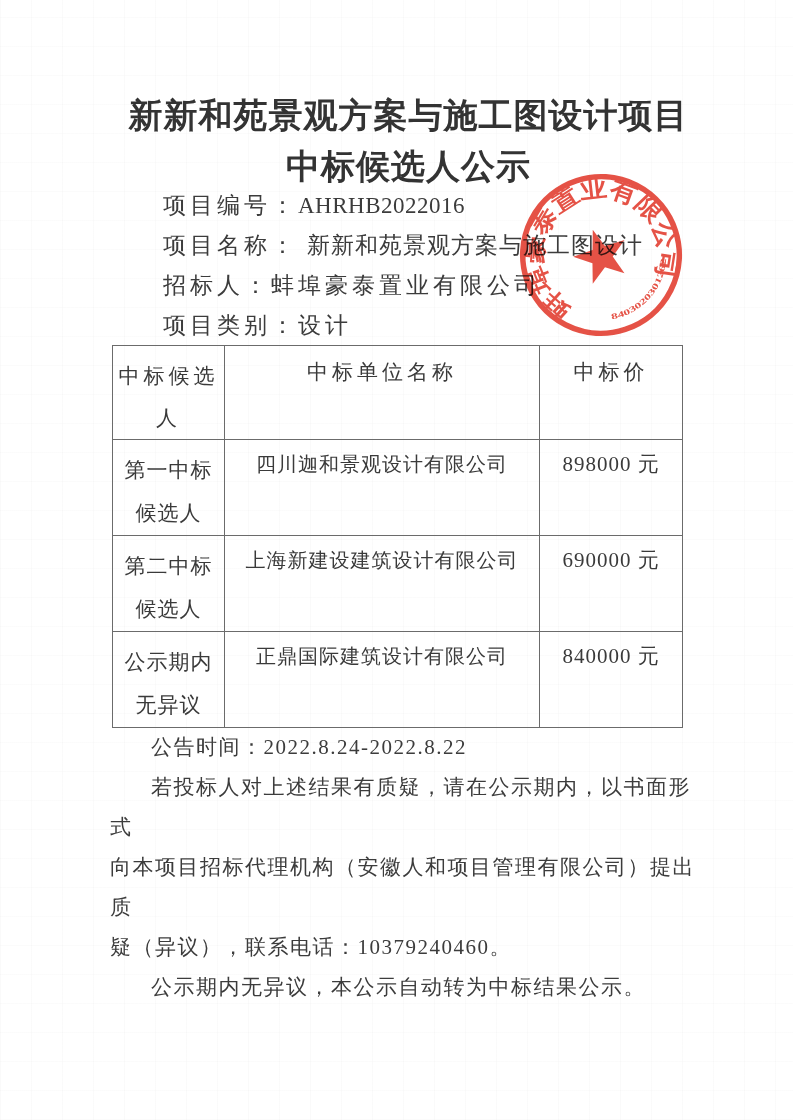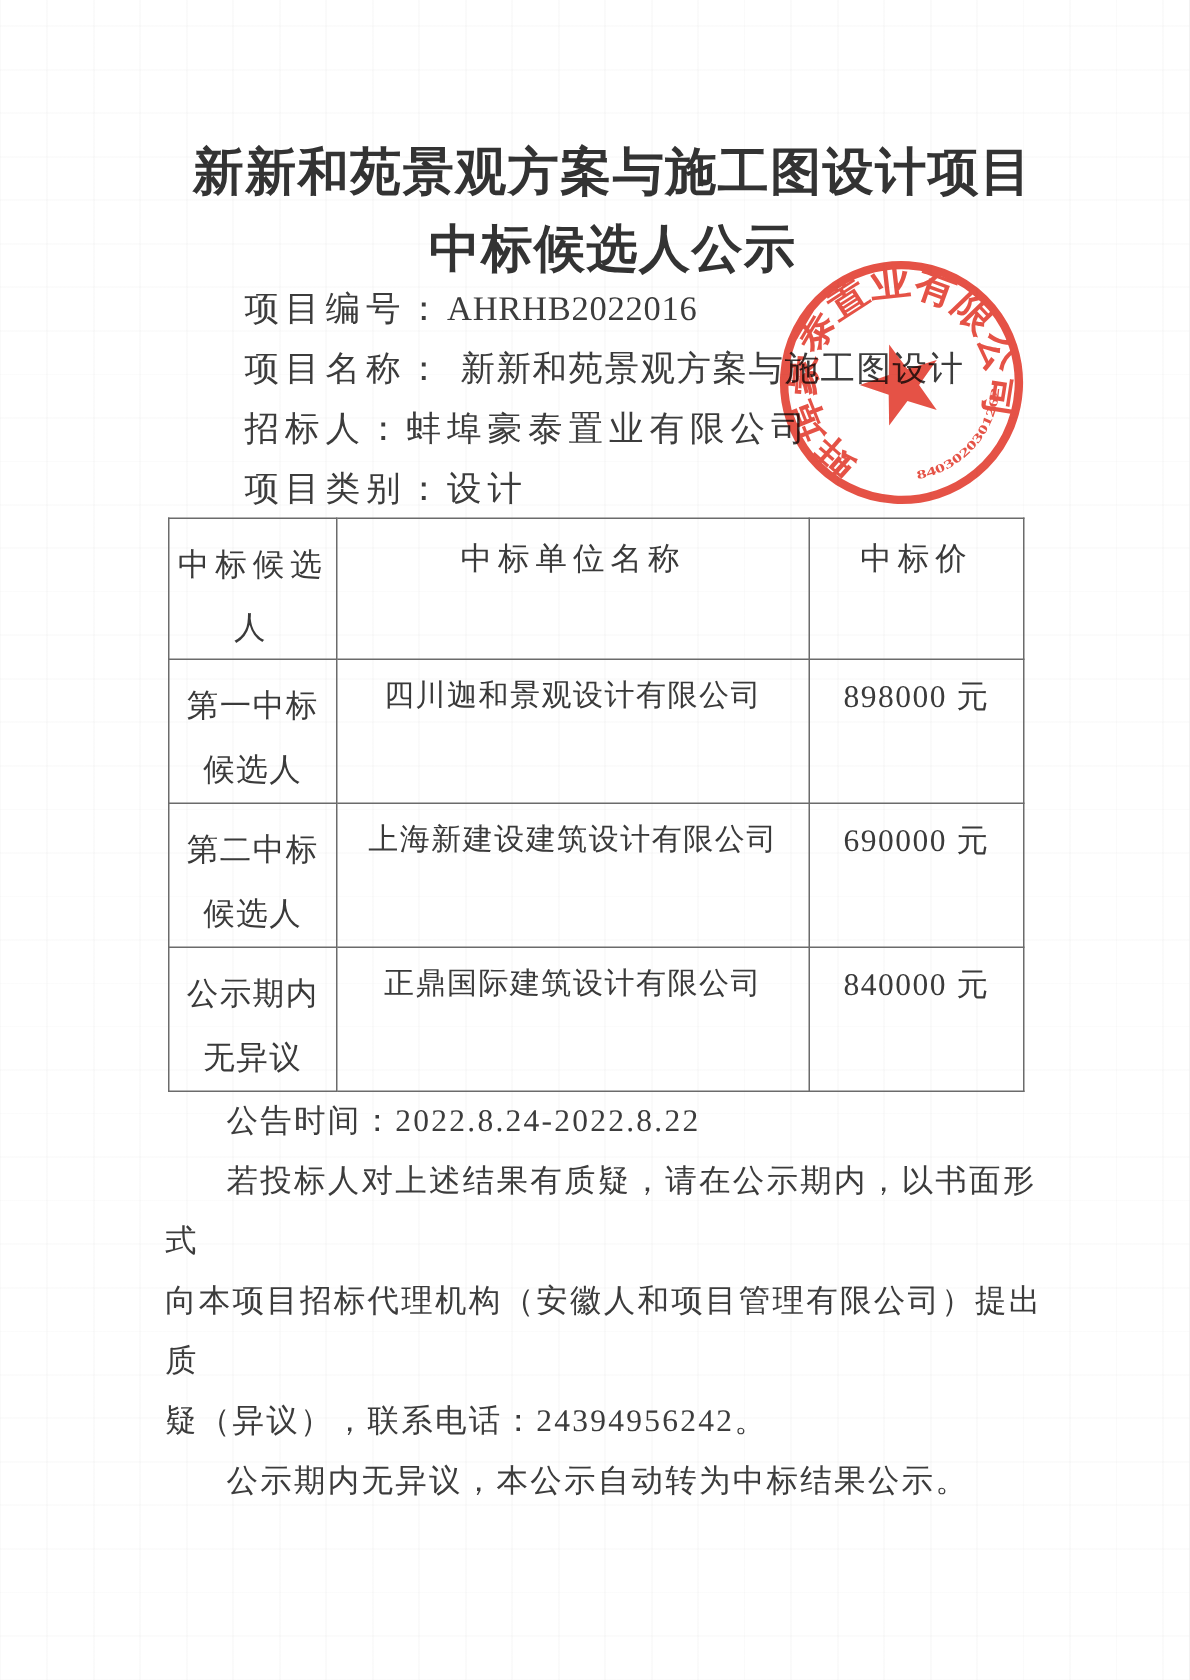--- a/index.html
+++ b/index.html
@@ -124,21 +124,21 @@
       <td class="company-cell">正鼎国际建筑设计有限公司</td>
       <td class="price-cell">840000 元</td>
     </tr>
   </tbody>
     </table>
 
   <div class="footer">
     <div class="indent">公告时间：2022.8.24-2022.8.22</div>
     <div class="indent">若投标人对上述结果有质疑，请在公示期内，以书面形式</div>
     <div>向本项目招标代理机构（安徽人和项目管理有限公司）提出质</div>
-    <div>疑（异议），联系电话：24394956242。</div>
+    <div>疑（异议），联系电话：10379240460。</div>
     <div class="indent">公示期内无异议，本公示自动转为中标结果公示。</div>
   </div>
 
   <svg class="stamp" viewBox="0 0 200 200" xmlns="http://www.w3.org/2000/svg">
     <g transform="rotate(-18 100 100)">
       <circle cx="100" cy="100" r="91" fill="none" stroke-width="6.5" stroke="#e23a2c"></circle>
       <path id="sealArcCompany" d="M 51.9 148.1 A 68 68 0 1 1 148.1 148.1" fill="none"></path>
       <path id="sealArcNumber" d="M 86.8 174.8 A 76 76 0 0 0 174.8 113.2" fill="none"></path>
       <text font-size="29" font-weight="bold" font-family="'Liberation Serif','DejaVu Serif',serif" fill="#e23a2c">
         <textPath href="#sealArcCompany" startOffset="2" textLength="312" lengthAdjust="spacingAndGlyphs">蚌埠豪泰置业有限公司</textPath>

